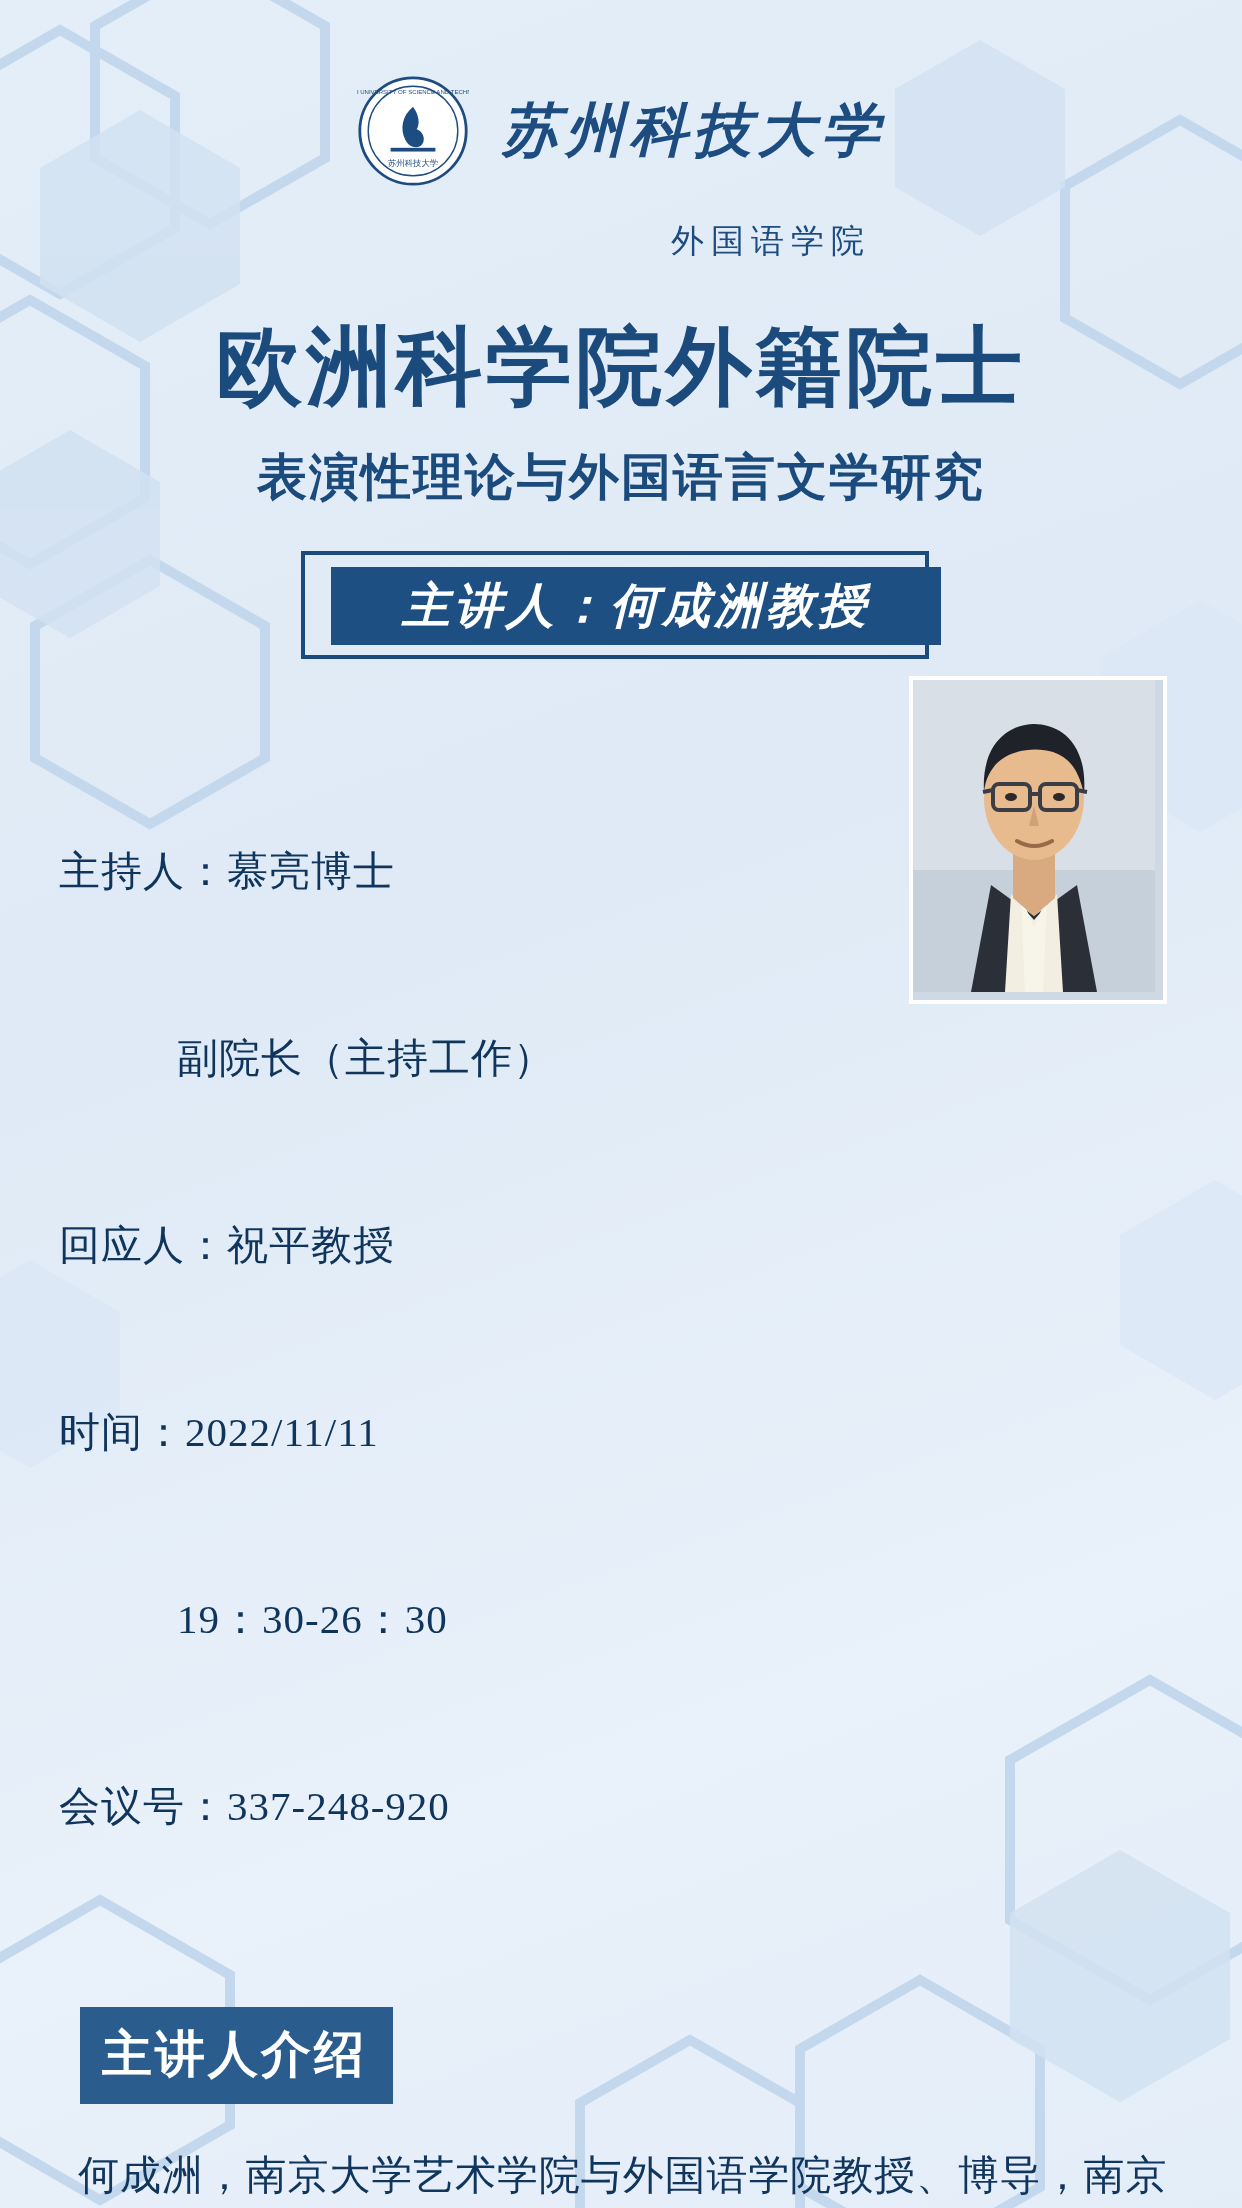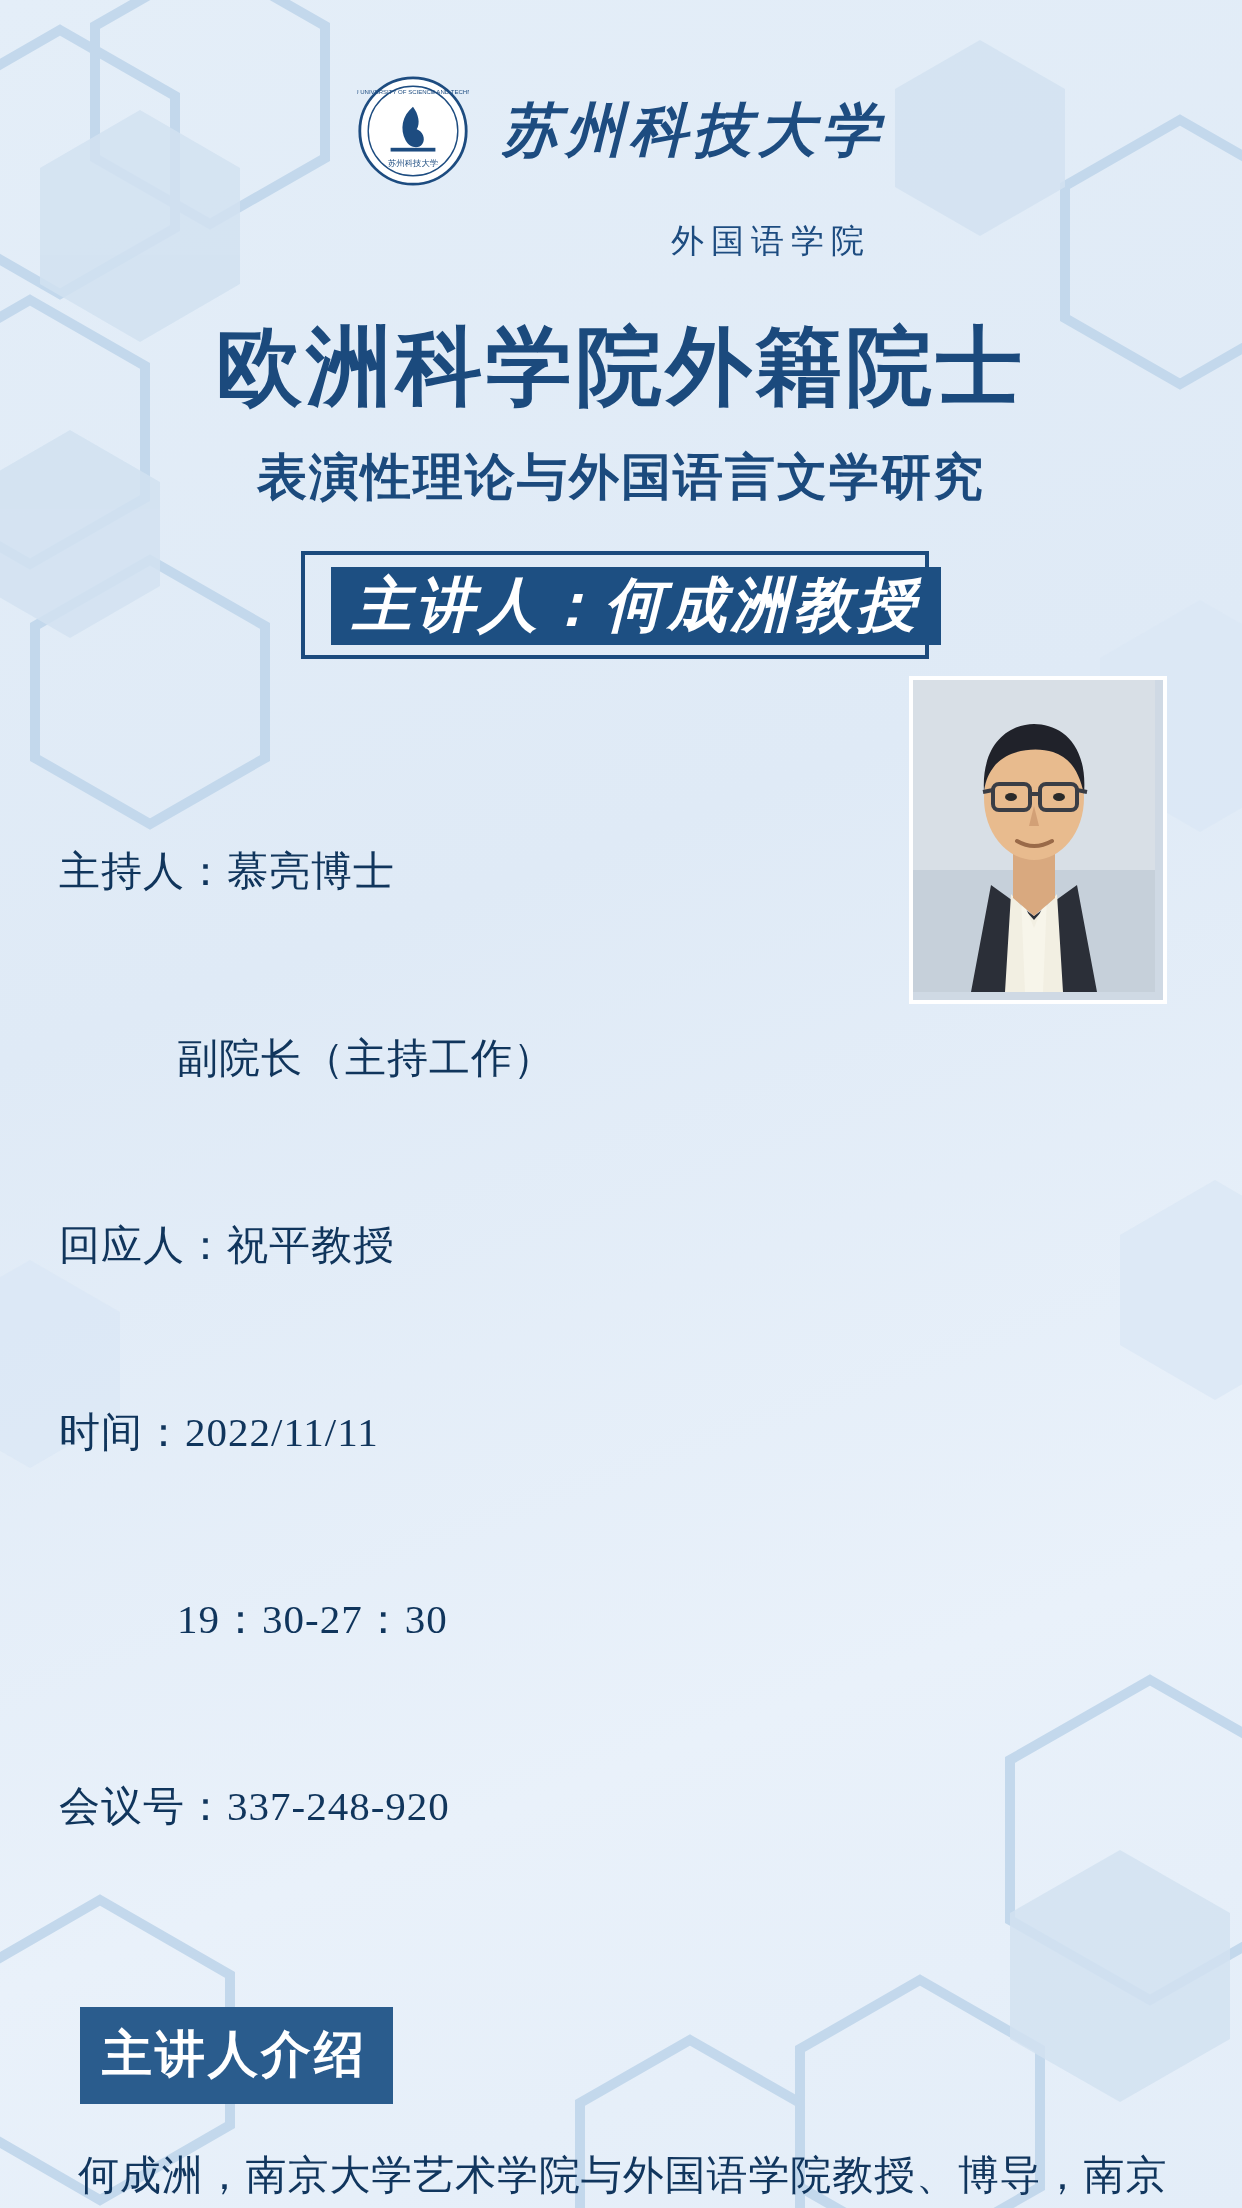--- a/index.html
+++ b/index.html
@@ -116,21 +116,21 @@
     height: 78px;
     background: #1d4f82;
     display: flex;
     align-items: center;
     justify-content: center;
   }
   .banner-bar span {
     font-family: Liberation Serif, serif;
     font-style: italic;
     font-weight: bold;
-    font-size: 59px;
+    font-size: 48px;
     letter-spacing: 4px;
     color: #ffffff;
   }
 
   
   .info-block {
     margin-top: 55px;
     display: flex;
     align-items: flex-start;
     padding-left: 59px;
@@ -253,21 +253,21 @@
       </div>
     </div>
 
     
     <div class="info-block">
       <div class="info-text">
         <div class="info-line">主持人：慕亮博士</div>
         <div class="info-line indent">副院长（主持工作）</div>
         <div class="info-line">回应人：祝平教授</div>
         <div class="info-line">时间：2022/11/11</div>
-        <div class="info-line indent">19：30-27：30</div>
+        <div class="info-line indent">19：30-26：30</div>
         <div class="info-line">会议号：337-248-920</div>
       </div>
 
       <div class="photo-box">
         <svg width="242" height="312" viewBox="0 0 242 312" xmlns="http://www.w3.org/2000/svg">
           <rect width="242" height="312" fill="#d8dfe6"></rect>
           <rect y="190" width="242" height="122" fill="#c6d0da"></rect>
 
           <path d="M58 312 L78 205 L121 236 L164 205 L184 312 Z" fill="#2b2f38"></path>
           <path d="M98 214 L121 240 L144 214 L150 312 L92 312 Z" fill="#f2efe2"></path>

